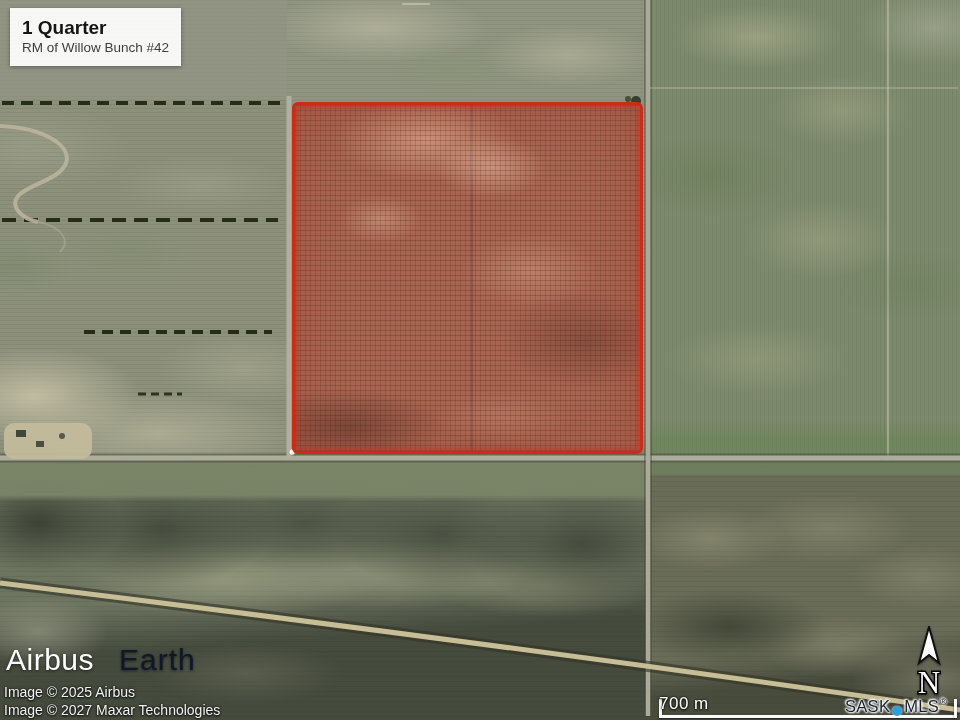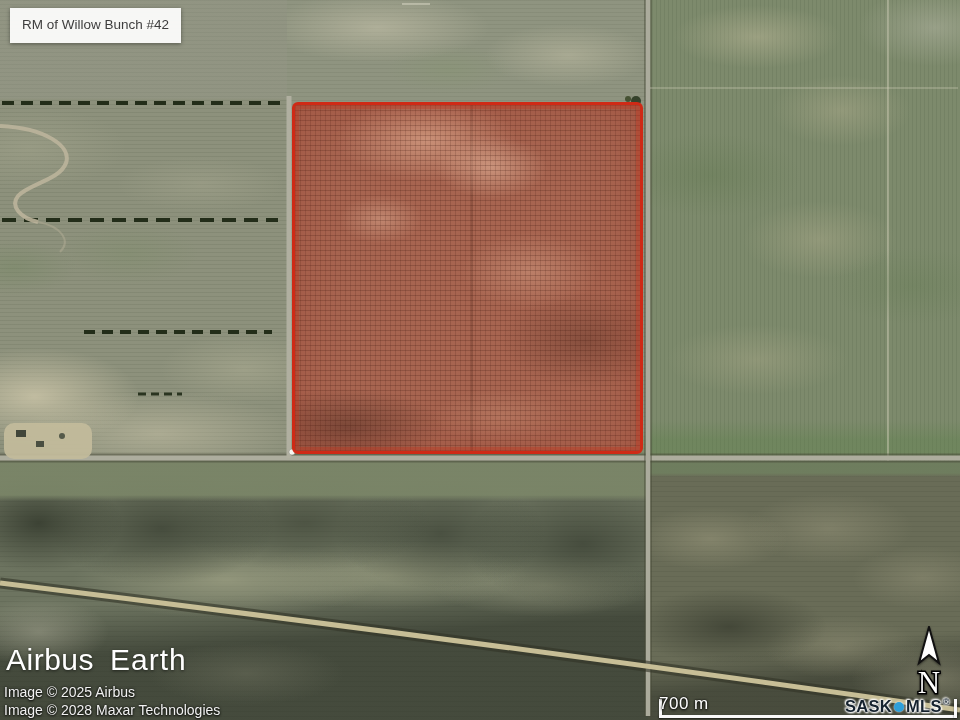--- a/index.html
+++ b/index.html
@@ -105,39 +105,39 @@
   
   #info-box{
     left:10px;top:8px;z-index:10;padding:9px 12px 11px;white-space:nowrap;
     background:rgba(250,250,249,.97);box-shadow:0 1px 4px rgba(0,0,0,.4);
   }
   #info-title{font-size:19px;font-weight:bold;color:#151515;line-height:1.2;}
   #info-subtitle{font-size:13.5px;color:#3e3e3e;margin-top:0;}
 
   #ge-logo{left:6px;top:644px;z-index:10;color:#fff;font-size:30px;line-height:32px;
     text-shadow:0 1px 3px rgba(0,0,0,.55);letter-spacing:.5px;}
-  #ge-logo .ge-earth{margin-left:16px;color:#ffffff;letter-spacing:1px;}
+  #ge-logo .ge-earth{margin-left:25px;color:#0f172a;letter-spacing:1px;}
 
   .attrib{left:4px;z-index:10;font-size:14px;color:#f1f1f1;
     text-shadow:0 0 3px rgba(0,0,0,.9),0 1px 2px rgba(0,0,0,.8);}
   #attrib-line1{top:684px;}
   #attrib-line2{top:702px;}
 
   #scalebar{left:659px;top:699px;width:298px;height:19px;z-index:9;}
   #scalebar .bar-line{position:absolute;left:0;right:0;bottom:0;height:3px;background:#fafafa;
     box-shadow:0 1px 2px rgba(0,0,0,.6);}
   #scalebar .tick{position:absolute;bottom:0;width:3px;height:19px;background:#fafafa;
     box-shadow:0 0 2px rgba(0,0,0,.6);}
   #scalebar .tick-l{left:0;} #scalebar .tick-r{right:0;}
   #scale-label{position:absolute;left:0;right:0;bottom:4px;text-align:left;
     font-size:17px;color:#ffffff;letter-spacing:.5px;
     text-shadow:0 1px 3px #000,0 0 2px #000;}
 
-  #mls-logo{left:845px;top:697px;z-index:10;display:flex;align-items:center;
-    font-weight:bold;font-size:16.5px;letter-spacing:.3px;color:var(--mls-text,#15222e);
+  #mls-logo{left:845px;top:697px;z-index:10;display:flex;align-items:flex-end;
+    font-weight:normal;font-size:16.5px;letter-spacing:.3px;color:var(--mls-text,#15222e);
     text-shadow:0 0 2px #fff,0 0 2px #fff,0 0 3px #fff,1px 1px 2px #fff,-1px -1px 2px #fff;}
   #mls-logo .mls-dot{width:10px;height:10px;border-radius:50%;margin:1px 2px 0 2px;
     background:var(--mls-dot,#2e9fd9);box-shadow:0 0 2px #fff;}
   #mls-logo sup{font-size:9px;margin-left:1px;align-self:flex-start;line-height:10px;}
 
   #compass{left:906px;top:626px;width:46px;z-index:10;text-align:center;}
   #compass svg{display:block;margin:0 auto;filter:drop-shadow(0 1px 1px rgba(0,0,0,.5));}
   #compass .north-n-text{font-family:"Liberation Serif","DejaVu Serif",serif;font-size:31px;
     fill:#fff;stroke:#000;stroke-width:3px;paint-order:stroke;}
 </style>
@@ -183,29 +183,30 @@
 
     <circle cx="292" cy="452" r="3" fill="#f5f5f0" stroke="#8a8a80" stroke-width=".5"></circle>
 
     <path d="M650,88 H958" stroke="rgba(210,208,188,.4)" stroke-width="1.5" fill="none"></path>
     <path d="M402,4 H430" stroke="rgba(220,218,200,.5)" stroke-width="2" fill="none"></path>
   </svg>
 
   <div id="parcel"></div>
 
   <div class="layer" id="info-box">
+    <div id="info-title">1 Quarter</div>
     <div id="info-subtitle">RM of Willow Bunch #42</div>
   </div>
 
   <div class="layer" id="ge-logo">
     <span class="ge-google">Airbus</span><span class="ge-earth">Earth</span>
   </div>
 
   <div class="layer attrib" id="attrib-line1">Image © 2025 Airbus</div>
-  <div class="layer attrib" id="attrib-line2">Image © 2028 Maxar Technologies</div>
+  <div class="layer attrib" id="attrib-line2">Image © 2027 Maxar Technologies</div>
 
   <div class="layer" id="scalebar">
     <span class="tick tick-l"></span>
     <span class="bar-line"></span>
     <span class="tick tick-r"></span>
     <span id="scale-label">700 m</span>
   </div>
 
   <div class="layer" id="mls-logo">
     <span>SASK</span>

